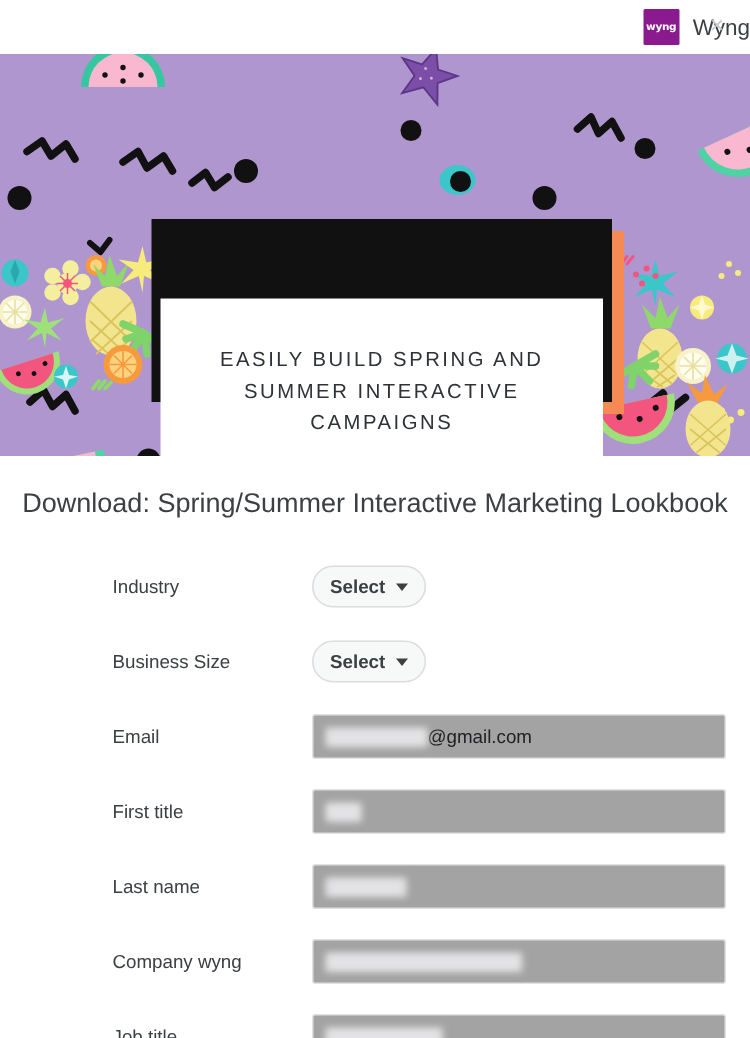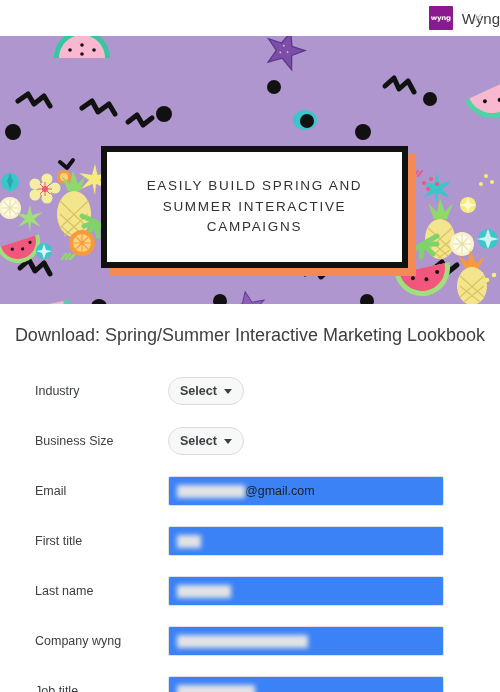--- a/index.html
+++ b/index.html
@@ -95,24 +95,25 @@
     height: 122px;
     background: #111111;
     padding: 6px;
     box-sizing: border-box;
   }
   .hero-inner {
     width: 100%;
     height: 100%;
     background: #FFFFFF;
     display: flex;
-    align-items: center;
+    align-items: flex-end;
     justify-content: center;
     box-sizing: border-box;
-    padding: 4px 14px;
+    padding: 16px 14px;
+    margin-top: 47px;
   }
   .hero-text {
     font-size: 13.5px;
     line-height: 1.55;
     letter-spacing: 1.7px;
     color: #2f3237;
     text-align: center;
     font-weight: 400;
     font-family: "Liberation Sans", sans-serif;
   }
@@ -131,20 +132,21 @@
     font-weight: 400;
   }
   .form-rows {
     margin-top: 20px;
   }
   .form-row {
     display: flex;
     align-items: center;
     height: 50px;
     padding-left: 35px;
+    margin-left: 40px;
   }
   .form-label {
     width: 133px;
     flex: 0 0 133px;
     font-size: 12.5px;
     color: #3c4043;
   }
   .select-btn {
     display: inline-flex;
     align-items: center;
@@ -164,21 +166,21 @@
     border-left: 4.5px solid transparent;
     border-right: 4.5px solid transparent;
     border-top: 5.5px solid #3c4043;
     display: inline-block;
   }
   .text-input {
     width: 276px;
     height: 30px;
     border: 1px solid #dfe1e3;
     border-radius: 2px;
-    background: #3b82f6;
+    background: #a3a3a3;
     box-sizing: border-box;
     display: flex;
     align-items: center;
     padding: 0 8px;
     font-size: 12.5px;
     color: #202124;
     cursor: text;
     overflow: hidden;
     white-space: nowrap;
   }

